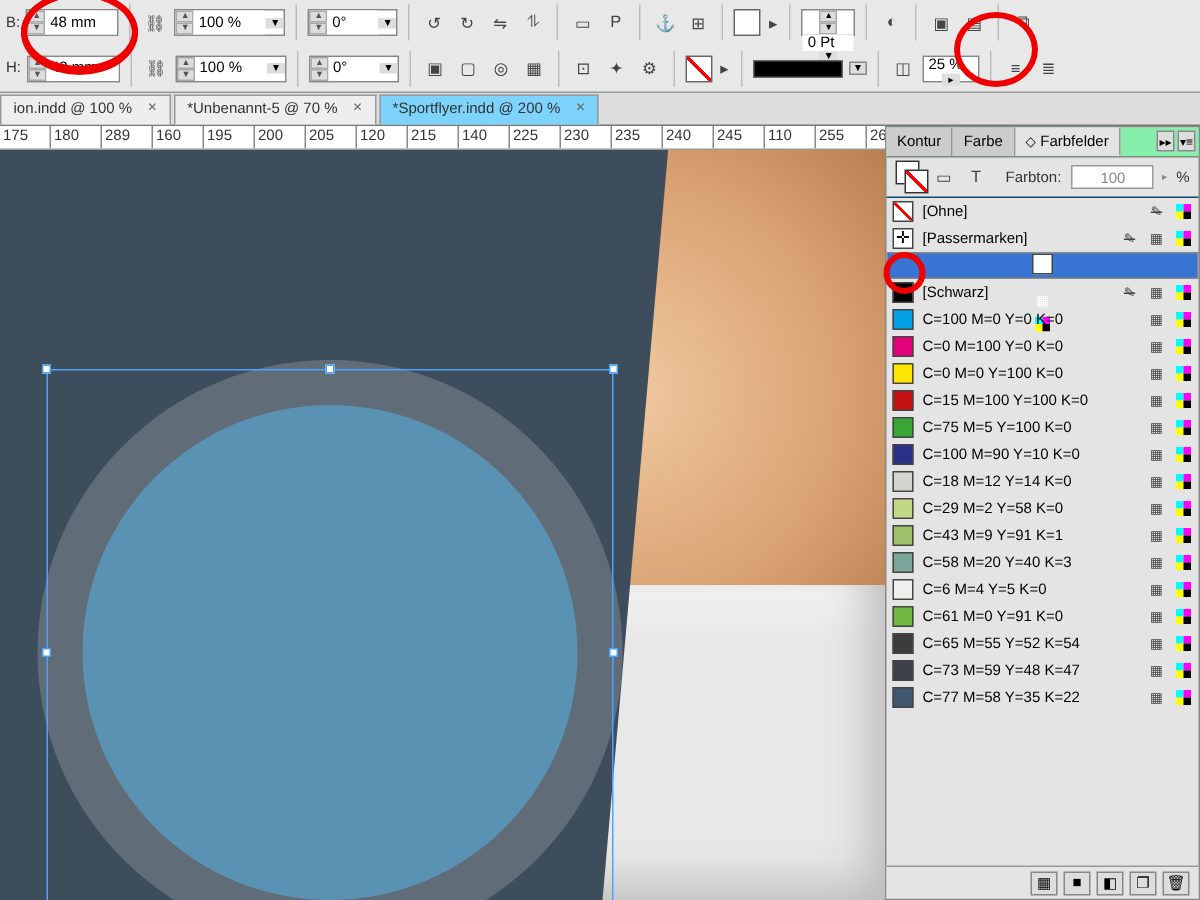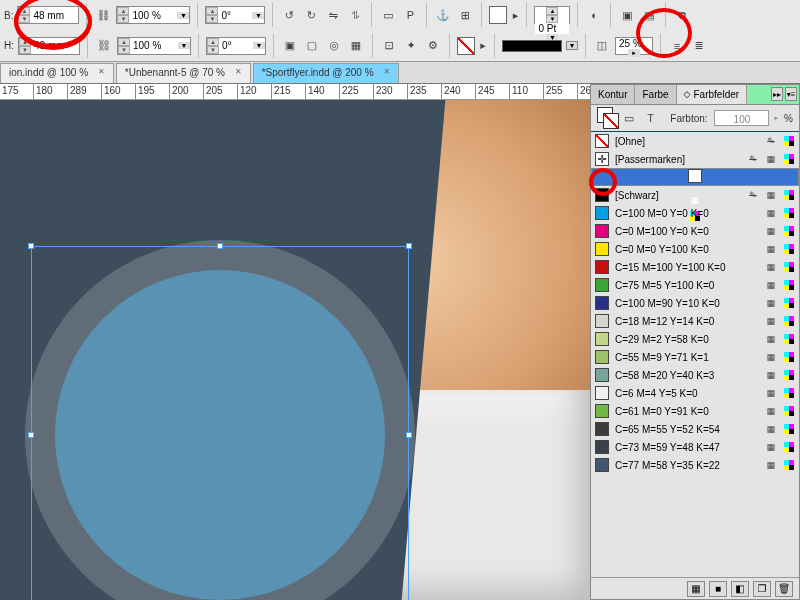--- a/index.html
+++ b/index.html
@@ -462,21 +462,21 @@
           <svg width="10" height="10">
             <rect width="5" height="5" fill="#0ff"></rect>
             <rect x="5" width="5" height="5" fill="#f0f"></rect>
             <rect y="5" width="5" height="5" fill="#ff0"></rect>
             <rect x="5" y="5" width="5" height="5" fill="#000"></rect>
           </svg>
         </div>
       </div>
       <div class="swrow">
         <div class="swbox" style="background: rgb(160, 191, 106);"></div>
-        <div class="swname">C=55 M=9 Y=71 K=1</div>
+        <div class="swname">C=43 M=9 Y=91 K=1</div>
         <div class="swic">▦</div>
         <div class="swic">
           <svg width="10" height="10">
             <rect width="5" height="5" fill="#0ff"></rect>
             <rect x="5" width="5" height="5" fill="#f0f"></rect>
             <rect y="5" width="5" height="5" fill="#ff0"></rect>
             <rect x="5" y="5" width="5" height="5" fill="#000"></rect>
           </svg>
         </div>
       </div>

